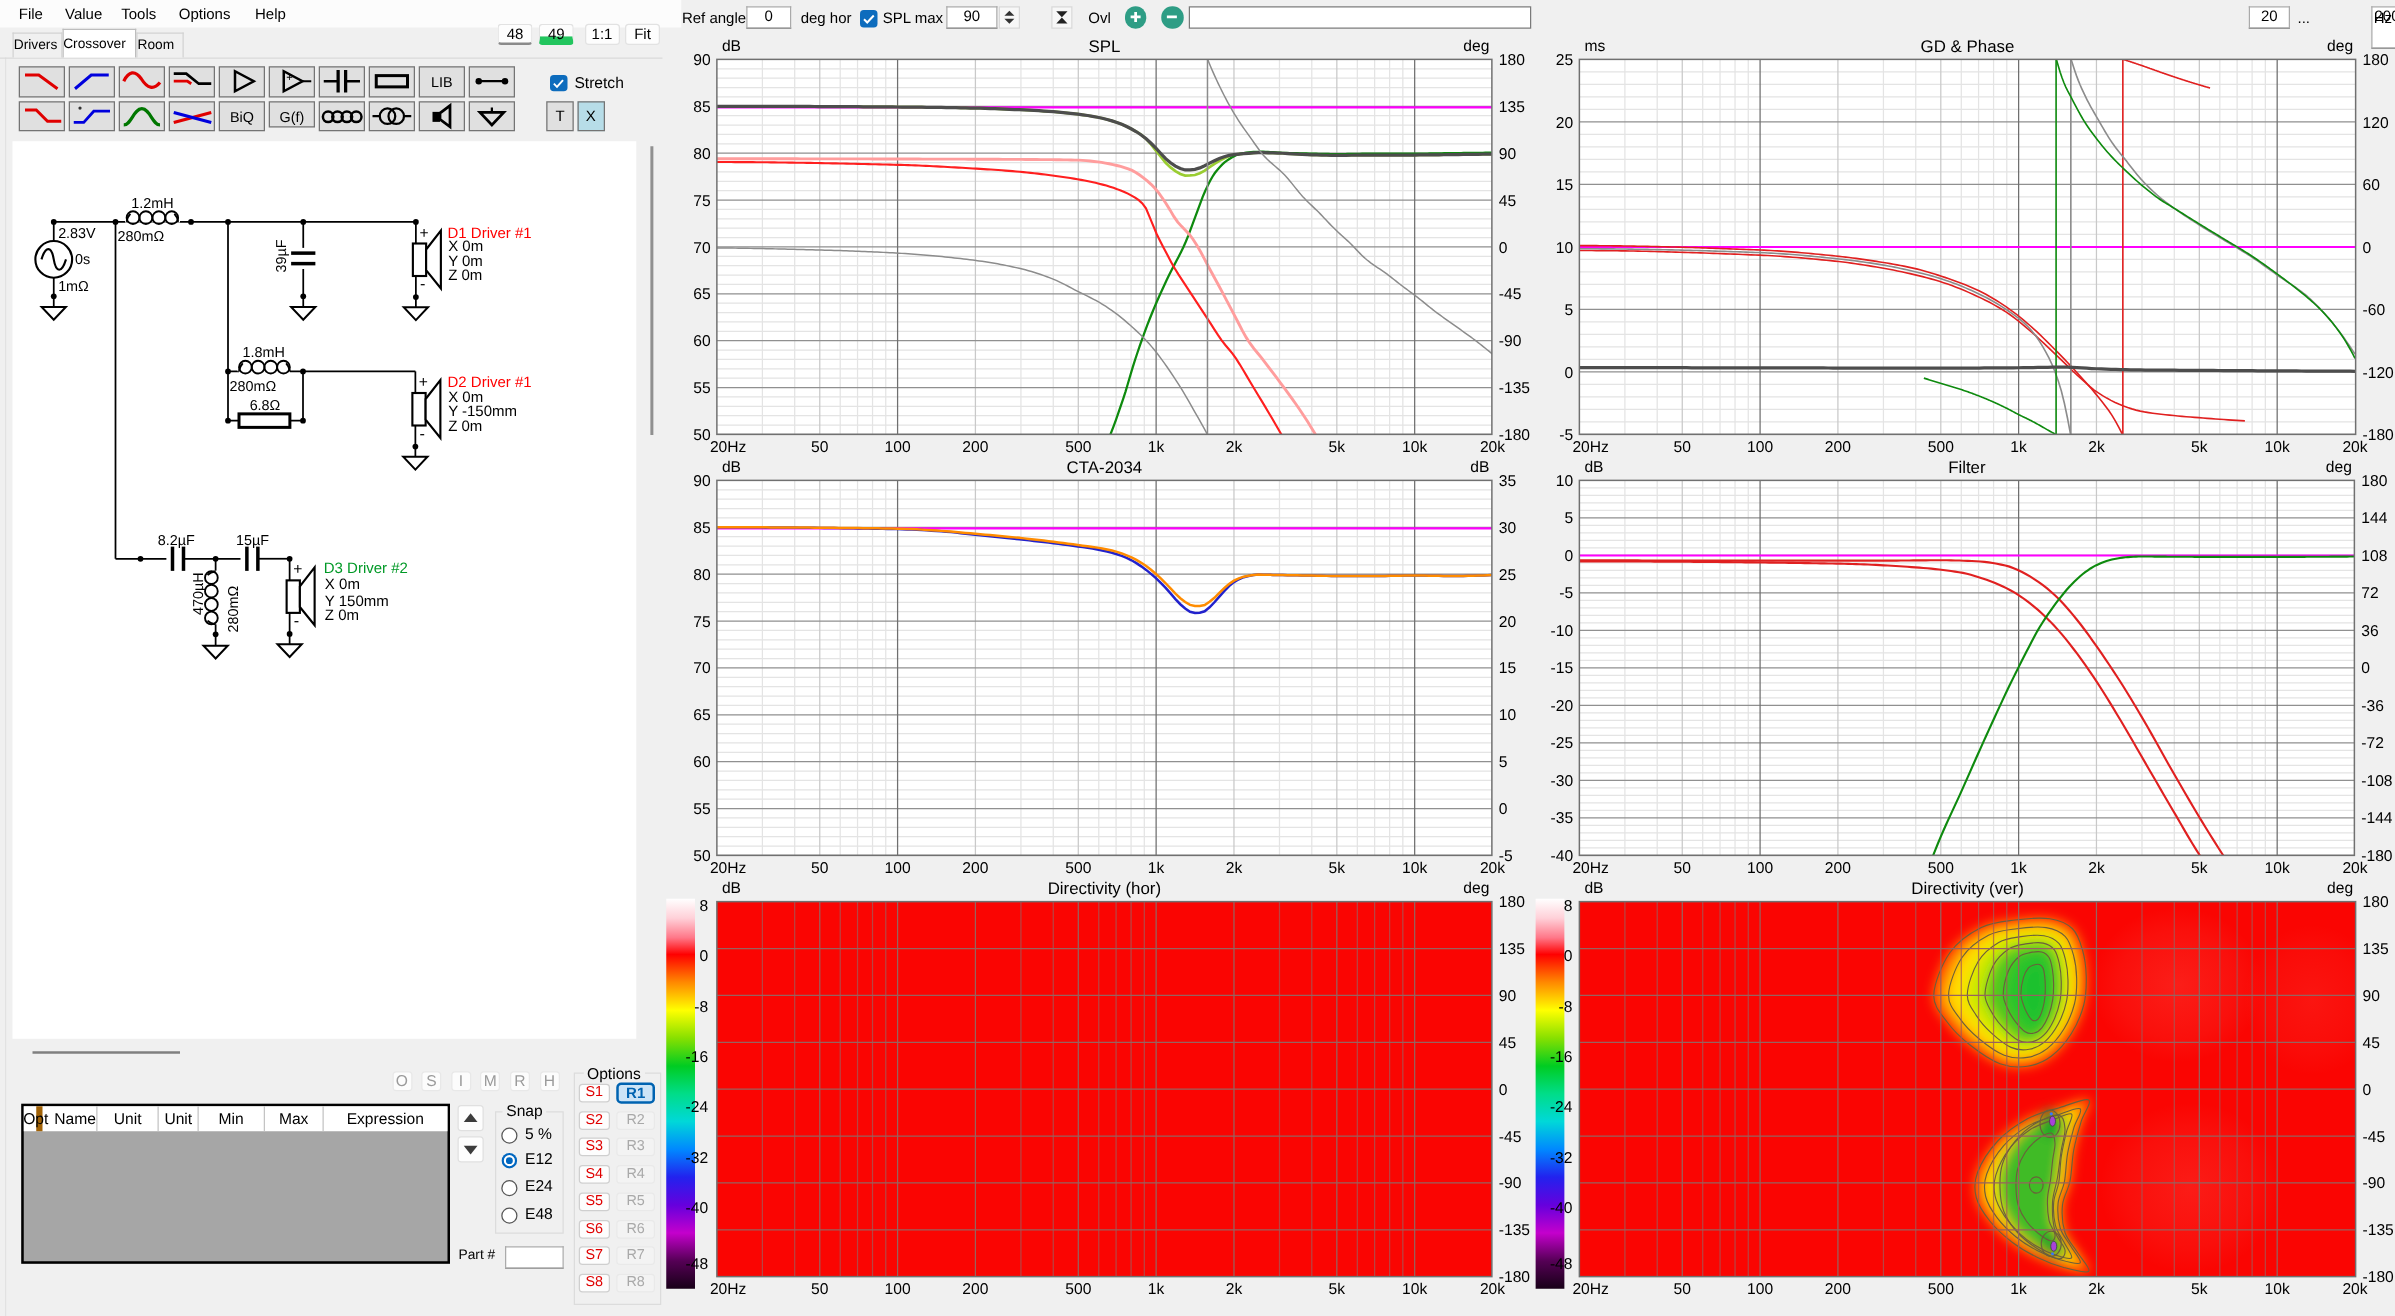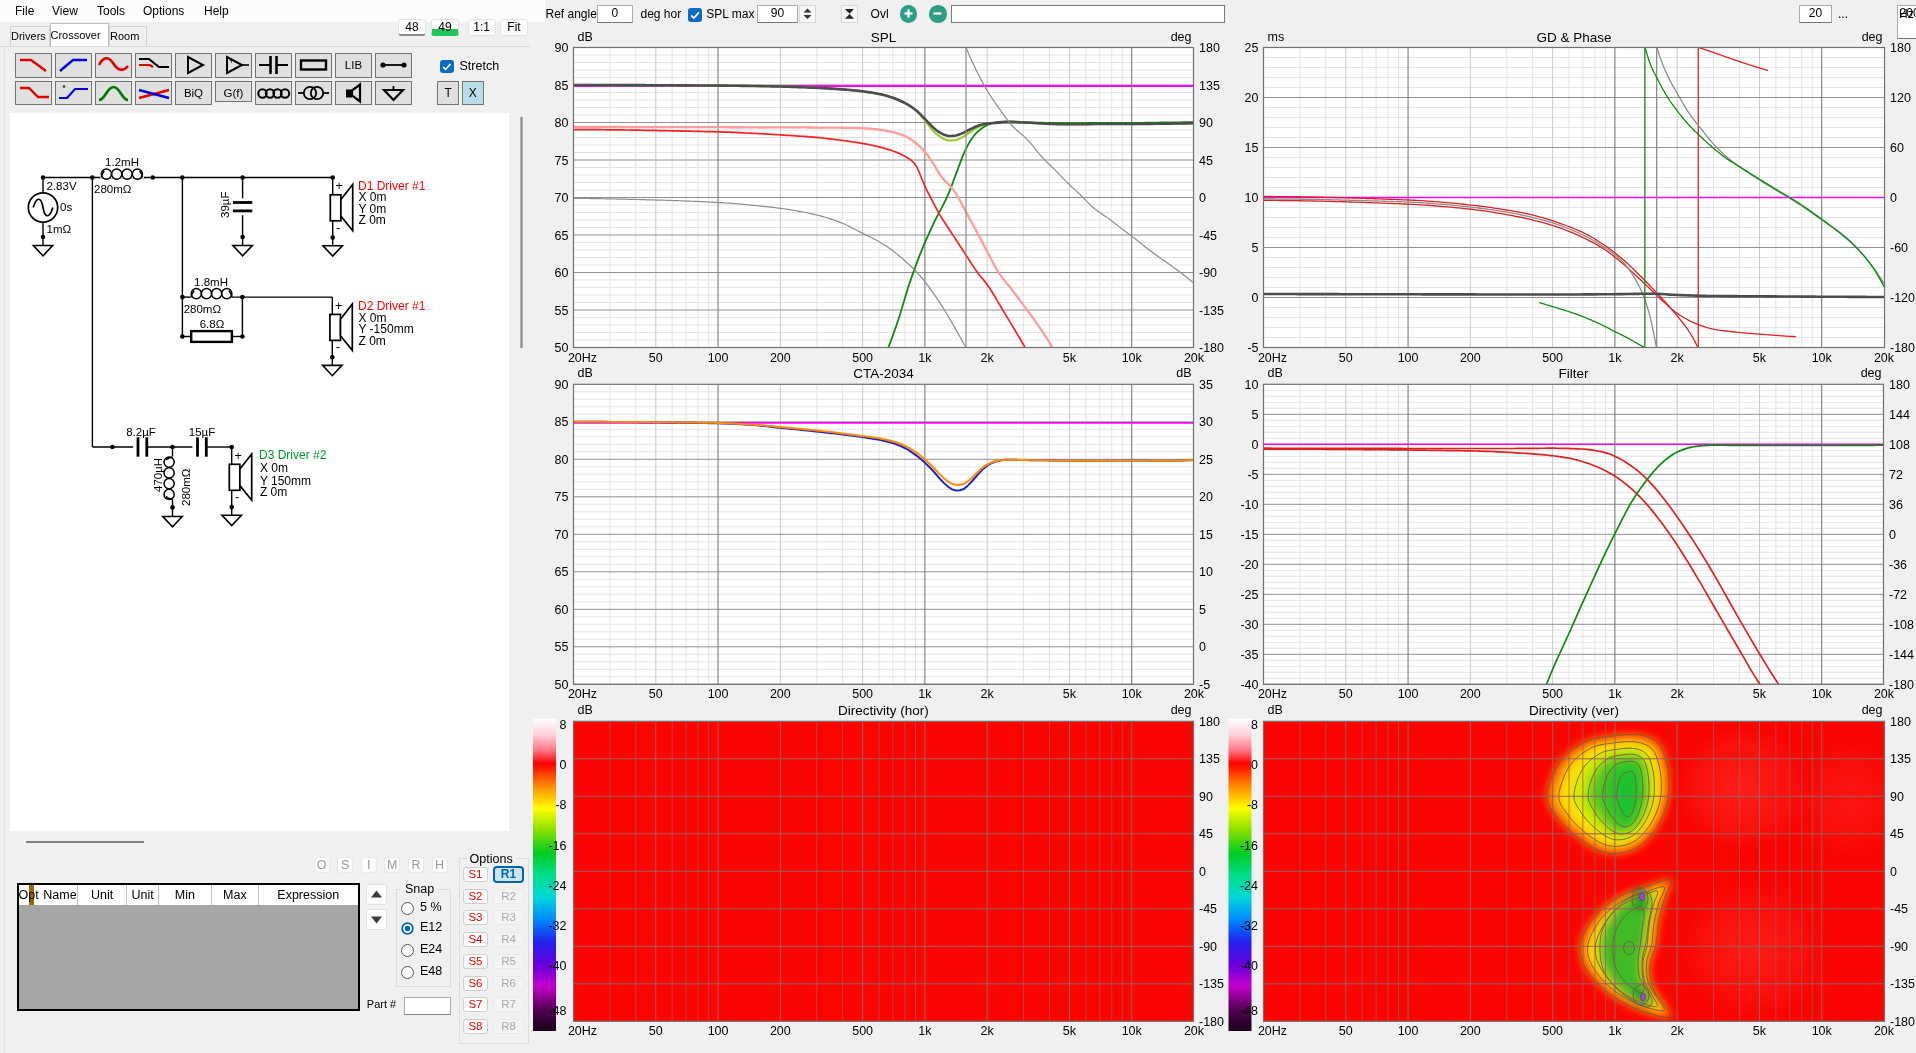--- a/index.html
+++ b/index.html
@@ -12,21 +12,21 @@
 .sbtn { position:absolute; left:462.6px; width:25.7px; height:15px; background:#fdfdfd; border:1px solid #cfcfcf; border-radius:3px; color:#e00000; font-size:11.5px; text-align:center; line-height:13px; }
 .rbtn { position:absolute; left:493.2px; width:30.7px; height:15px; background:#f3f3f3; border:1px solid #e9e9e9; border-radius:3px; color:#a9a9a9; font-size:11.5px; text-align:center; line-height:13px; }
 .r1btn { position:absolute; left:493.2px; width:30.7px; height:16.5px; background:#cce4f7; border:2px solid #0063b1; border-radius:4px; color:#0063b1; font-weight:bold; font-size:12px; text-align:center; line-height:12.5px; }
 .grpbox { position:absolute; border:1px solid #dcdcdc; }
 .tealbtn { position:absolute; top:5px; width:17.5px; height:17.5px; border-radius:50%; background:#2e9d85; color:#fff; text-align:center; }
 </style></head><body>
 
 <div class="abs" style="left:3.5px;top:46px;width:1px;height:1007px;background:#e2e2e2"></div>
 <div class="abs" style="left:0;top:0;width:545px;height:22px;background:#fcfcfc"></div>
 <div class="menuitem" style="left:15px">File</div>
-<div class="menuitem" style="left:52px">View</div>
+<div class="menuitem" style="left:52px">Value</div>
 <div class="menuitem" style="left:97px">Tools</div>
 <div class="menuitem" style="left:143px">Options</div>
 <div class="menuitem" style="left:204px">Help</div>
 
 <div class="btn4" style="left:398px;border-bottom:2px solid #8a8a8a">48</div>
 <div class="btn4" style="left:431px;border-bottom:7px solid #22c55e">49</div>
 <div class="btn4" style="left:467.6px">1:1</div>
 <div class="btn4" style="left:500px">Fit</div>
 
 <div style="position:absolute;left:0;top:45.5px;width:530px;height:1px;background:#d9d9d9"></div>

